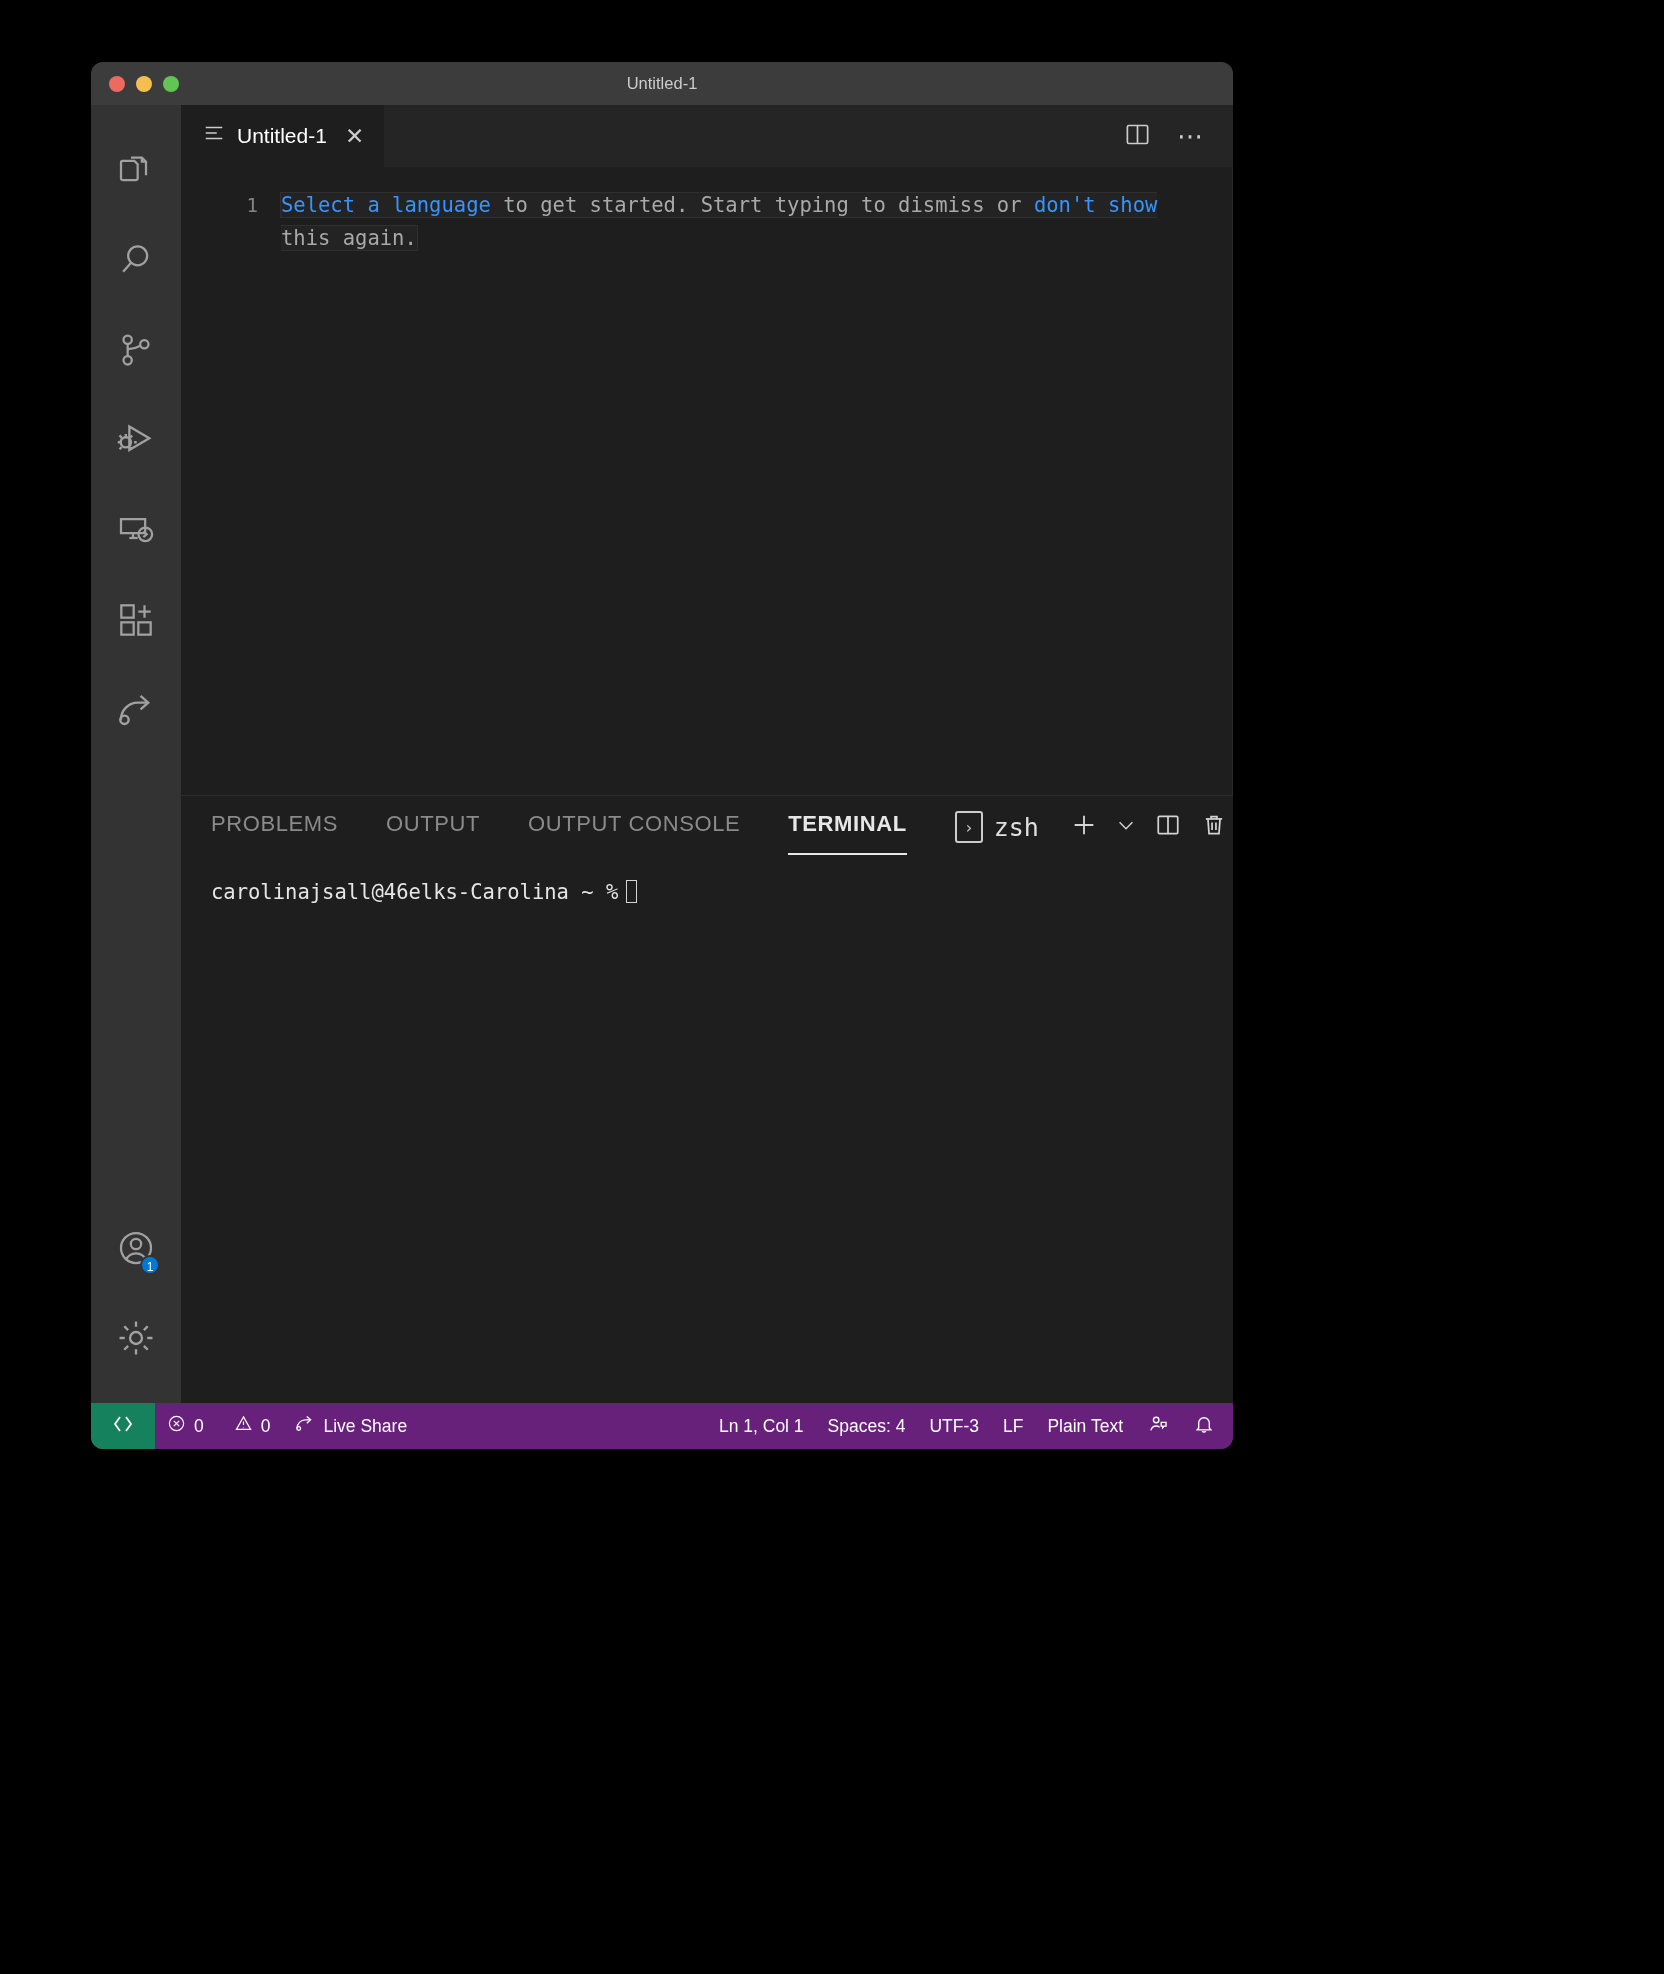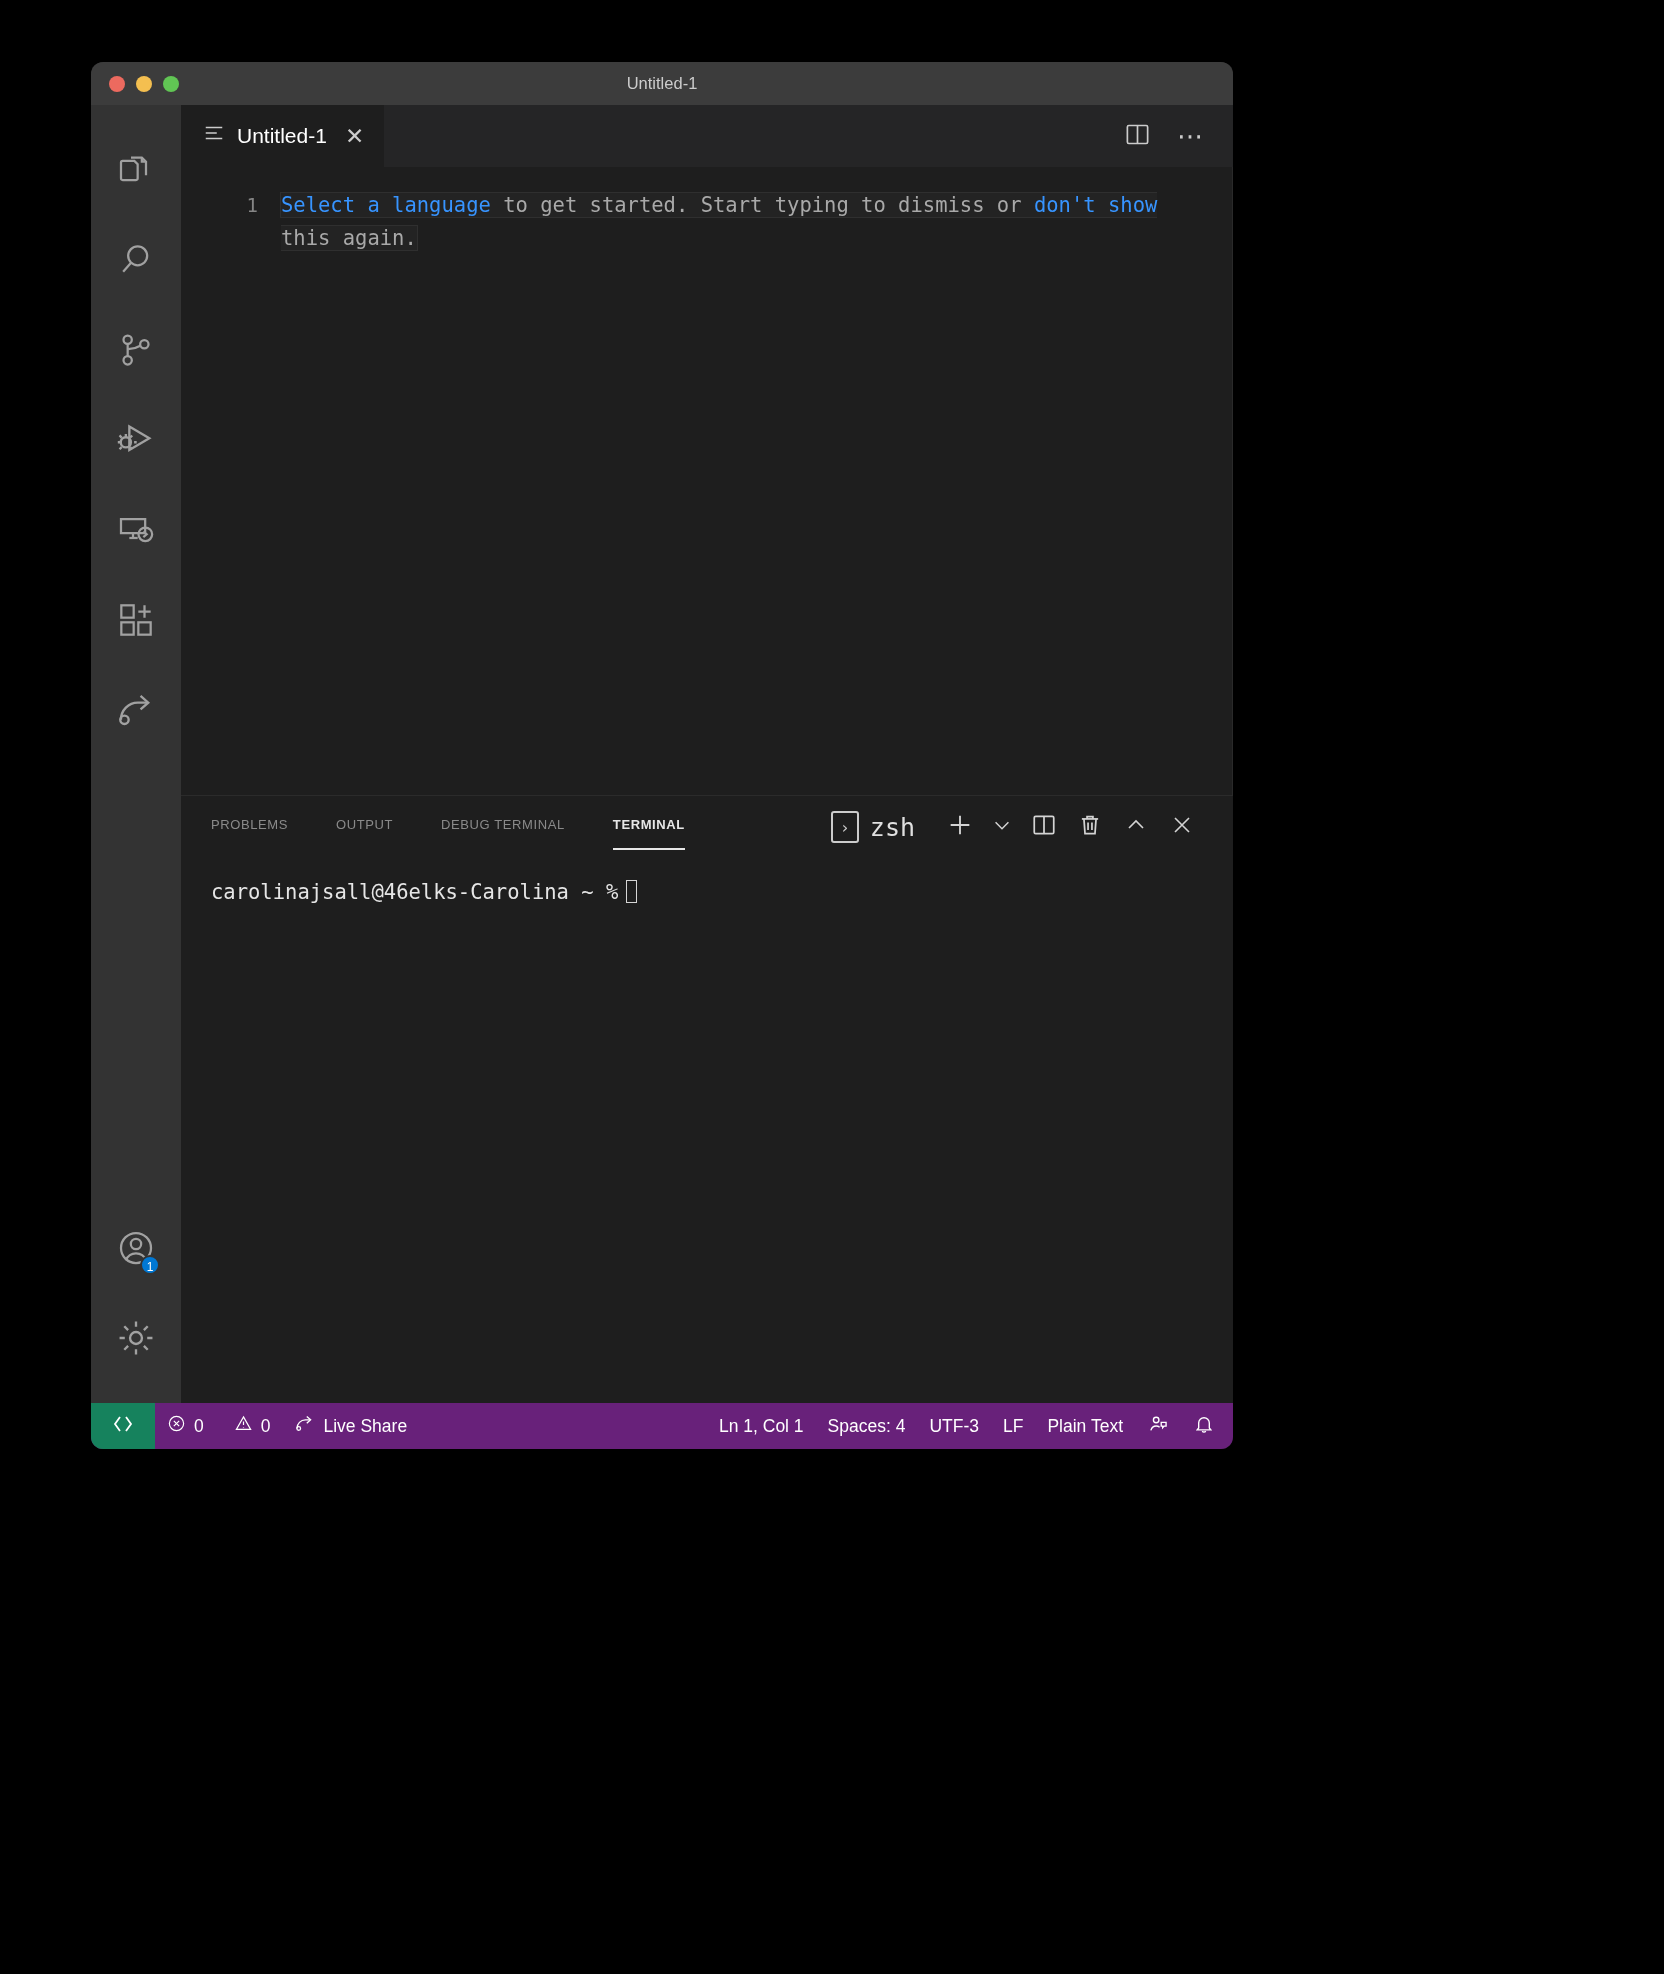--- a/index.html
+++ b/index.html
@@ -129,21 +129,21 @@
   }
   
   #panel { flex: 1; display: flex; flex-direction: column; background: #1e1e1e; border-top: 1px solid #2b2b2b; min-height: 0; }
   #panel-header {
     height: 62px; flex: 0 0 62px;
     display: flex; align-items: center;
     padding-left: 30px; padding-right: 28px;
     gap: 0;
   }
   .panel-tab {
-    font-size: 13px; letter-spacing: .6px;
+    font-size: 22px; letter-spacing: .6px;
     color: #8a8a8a; margin-right: 48px;
     padding-bottom: 6px; position: relative; cursor: pointer;
     white-space: nowrap;
   }
   .panel-tab.active { color: #e7e7e7; font-weight: bold; }
   .panel-tab.active::after {
     content: ""; position: absolute; left: 0; right: 0; bottom: -12px;
     height: 2px; background: #e7e7e7;
   }
   #panel-right { margin-left: auto; display: flex; align-items: center; gap: 0; }
@@ -338,21 +338,21 @@
             <span id="placeholder-line"><span class="lnk">Select a language</span><span> to get started. Start typing to dismiss or </span><span class="lnk">don't show</span><span> this again.</span></span>
           </div>
           <div id="editor-scroll-shadow"></div>
         </div>
       </div>
 
       <div id="panel">
         <div id="panel-header">
           <div class="panel-tab">PROBLEMS</div>
           <div class="panel-tab">OUTPUT</div>
-          <div class="panel-tab">DEBUG TERMINAL</div>
+          <div class="panel-tab">OUTPUT CONSOLE</div>
           <div class="panel-tab active">TERMINAL</div>
 
           <div id="panel-right">
             <div class="term-sel">
               <span class="box">›</span>
               <span class="nm">zsh</span>
             </div>
             <div class="pbtn">
               <span>
                 <svg width="28" height="28" viewBox="0 0 24 24">

